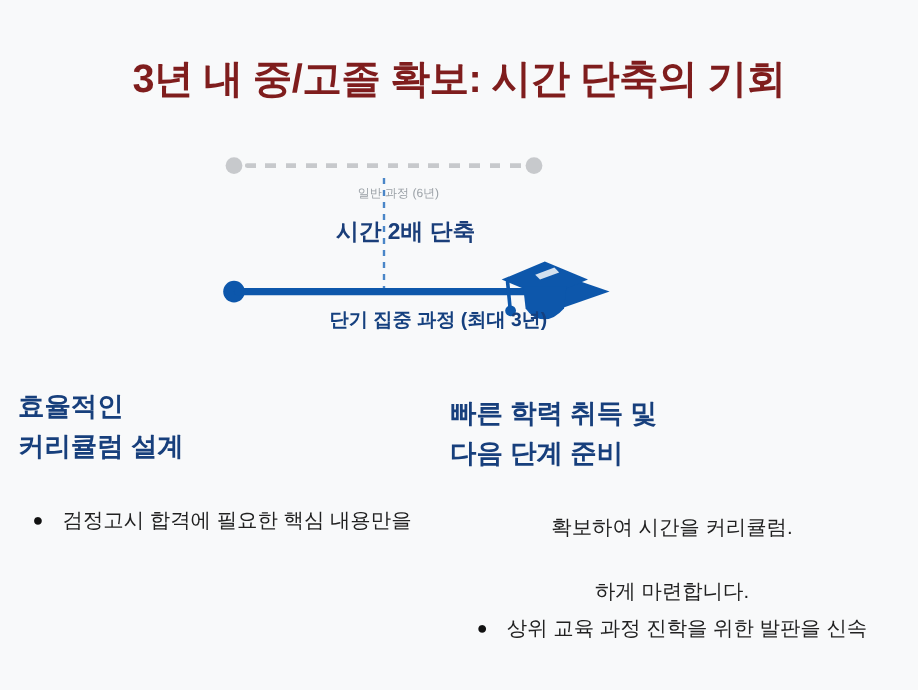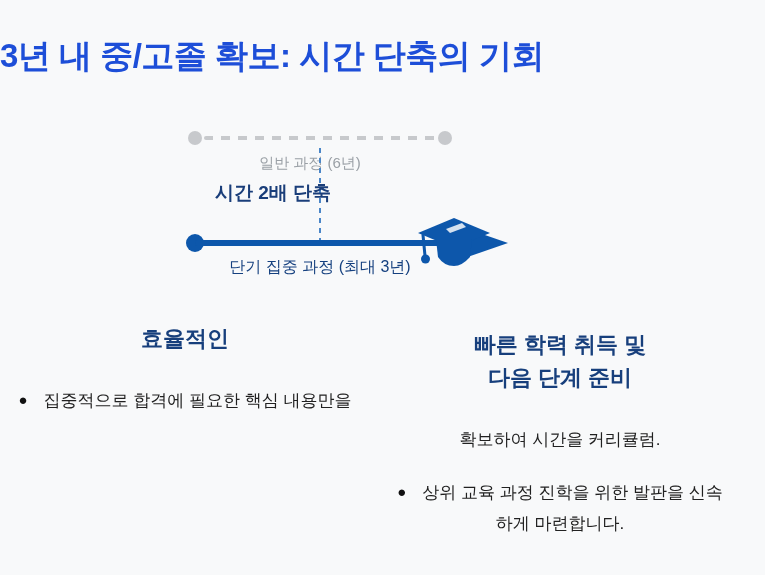--- a/index.html
+++ b/index.html
@@ -13,28 +13,28 @@
     width: 765px;
     height: 575px;
     margin: 0 auto;
     background: #f8f9fa;
     overflow: hidden;
   }
 
   
   .page-title {
     position: absolute;
-    top: 12px;
+    top: 22px;
     left: 0;
     width: 100%;
-    text-align: left;
+    text-align: center;
     font-size: 33px;
     font-weight: 800;
     letter-spacing: -0.5px;
-    color: #1d4ed8;
+    color: #7f1d1d;
   }
 
   
   .diagram { position: absolute; left: 0; top: 0; width: 100%; height: 300px; }
 
   .gray-track {
     position: absolute;
     left: 204px;
     top: 136px;
     width: 234px;
@@ -48,43 +48,43 @@
     height: 14px;
     border-radius: 50%;
     background: #c7c9cc;
     top: 131px;
   }
   .gray-dot.left  { left: 188px; }
   .gray-dot.right { left: 438px; }
 
   .general-course-label {
     position: absolute;
-    left: 210px;
+    left: 232px;
     top: 154px;
     width: 200px;
     text-align: center;
-    font-size: 15px;
+    font-size: 10px;
     color: #9aa0a6;
   }
 
   .v-divider {
     position: absolute;
     left: 319px;
     top: 148px;
     width: 2px;
     height: 92px;
     background: repeating-linear-gradient(180deg, #4a86c8 0 5px, transparent 5px 10px);
   }
 
   .time-reduction-label {
     position: absolute;
-    left: 215px;
+    left: 228px;
     top: 180px;
     width: 220px;
-    text-align: left;
+    text-align: center;
     font-size: 19px;
     font-weight: 800;
     color: #1a3e7a;
   }
 
   .blue-track {
     position: absolute;
     left: 195px;
     top: 240px;
     width: 268px;
@@ -104,36 +104,36 @@
   .cap-arrow {
     position: absolute;
     left: 412px;
     top: 212px;
     width: 100px;
     height: 60px;
   }
 
   .short-course-label {
     position: absolute;
-    left: 170px;
+    left: 156px;
     top: 257px;
     width: 300px;
-    text-align: center;
+    text-align: right;
     font-size: 16px;
-    font-weight: 400;
+    font-weight: 700;
     color: #15407f;
   }
 
   
   .column { position: absolute; }
   .column.left  { left: 15px;  top: 322px; width: 340px; }
   .column.right { left: 375px; top: 328px; width: 370px; }
 
   .col-heading {
-    text-align: center;
+    text-align: left;
     font-size: 22px;
     font-weight: 800;
     line-height: 33px;
     color: #173f7c;
     margin-bottom: 30px;
   }
 
   .bullet-item { margin-bottom: 22px; }
   .bullet-line {
     text-align: center;
@@ -180,43 +180,44 @@
       <circle cx="13.5" cy="47" r="4.5" fill="#0d57ab"></circle>
 
       <polygon points="34,17 50,11 54,15 38,21" fill="#f8f9fa" opacity="0.85"></polygon>
     </svg>
     <div class="short-course-label">단기 집중 과정 (최대 3년)</div>
   </div>
 
   <div class="column left">
     <div class="col-heading">
       <span>효율적인</span><br>
+      <span>커리큘럼 설계</span>
     </div>
 
     <div class="bullet-item">
       <div class="bullet-line">
-        <span class="bullet-dot">●</span><span>집중적으로 합격에 필요한 핵심 내용만을</span>
+        <span class="bullet-dot">●</span><span>검정고시 합격에 필요한 핵심 내용만을</span>
       </div>
     </div>
 
     <div class="bullet-item">
     </div>
   </div>
 
   <div class="column right">
     <div class="col-heading">
       <span>빠른 학력 취득 및</span><br>
       <span>다음 단계 준비</span>
     </div>
 
     <div class="bullet-item">
       <div class="bullet-line">확보하여 시간을 커리큘럼.</div>
     </div>
 
     <div class="bullet-item">
+      <div class="bullet-line">하게 마련합니다.</div>
       <div class="bullet-line">
         <span class="bullet-dot">●</span><span>상위 교육 과정 진학을 위한 발판을 신속</span>
       </div>
-      <div class="bullet-line">하게 마련합니다.</div>
     </div>
   </div>
 
 </div>
 
 </body></html>

